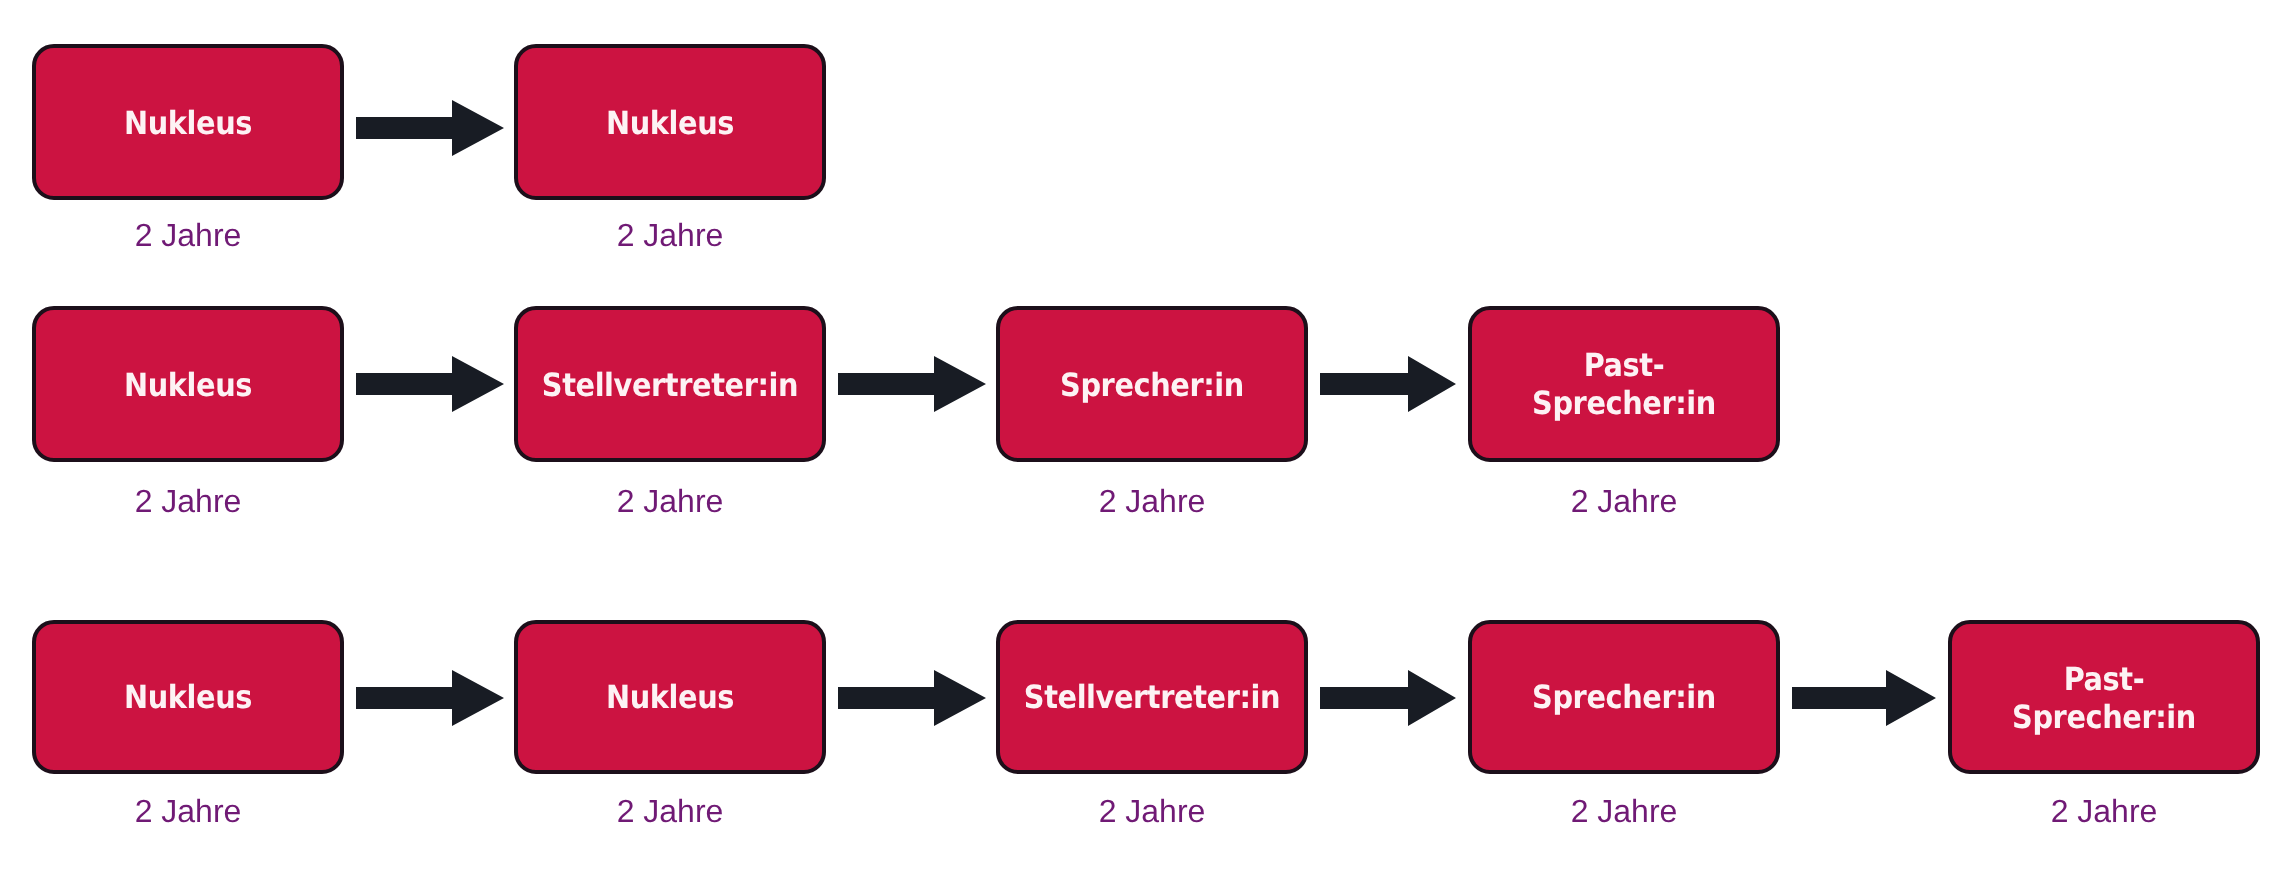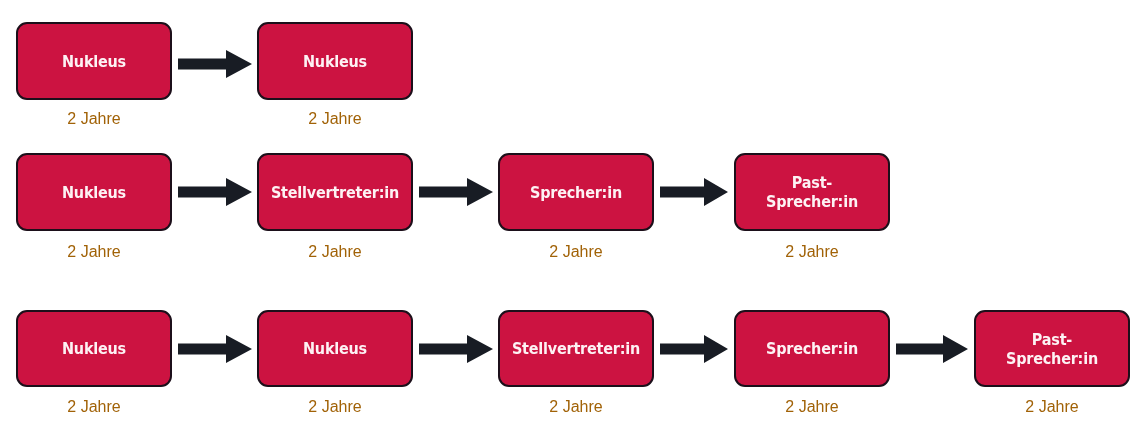--- a/index.html
+++ b/index.html
@@ -63,21 +63,21 @@
     letter-spacing: -0.2px;
     padding: 0 6px;
     white-space: pre-line;
   }
 
   .caption {
     display: block;
     width: 156px;
     margin-top: 9px;
     text-align: center;
-    color: #a16207;
+    color: #701a75;
     font-family: "Liberation Sans", sans-serif;
     font-size: 16px;
     font-weight: 400;
     line-height: 19px;
   }
   .row-2 .caption { margin-top: 11px; }
   .row-3 .caption { margin-top: 10px; }
 
   
   .arrow {

